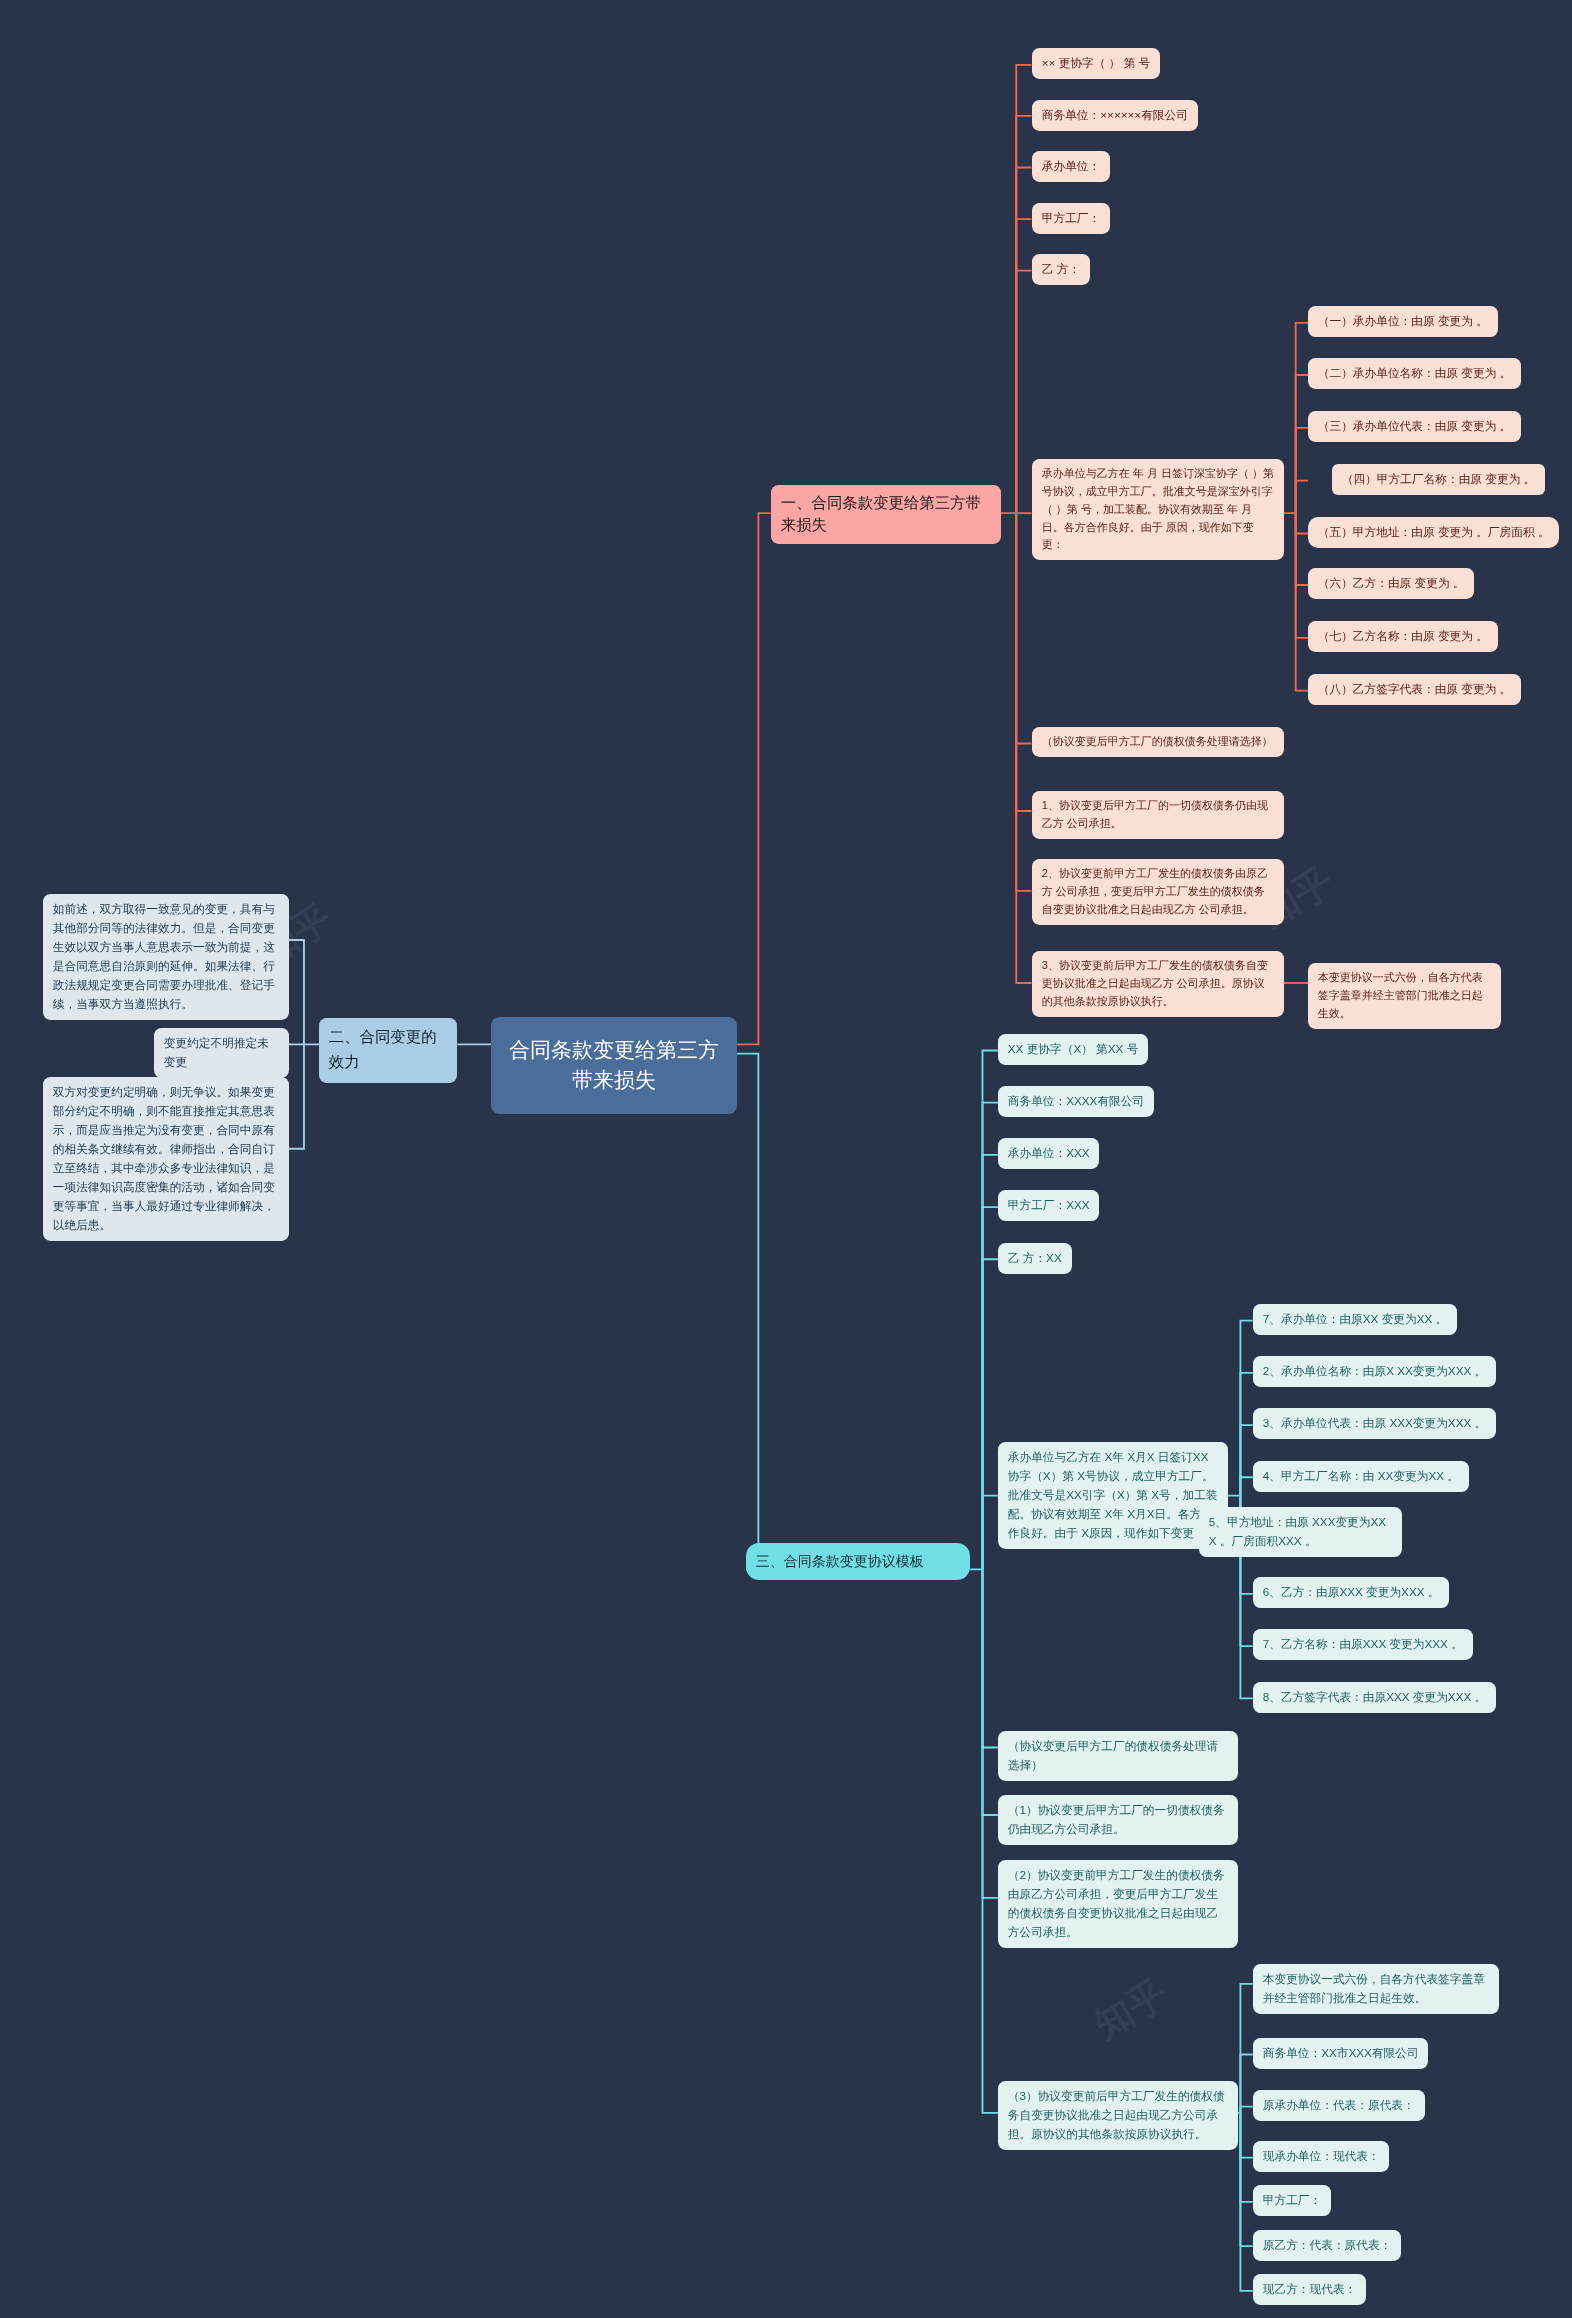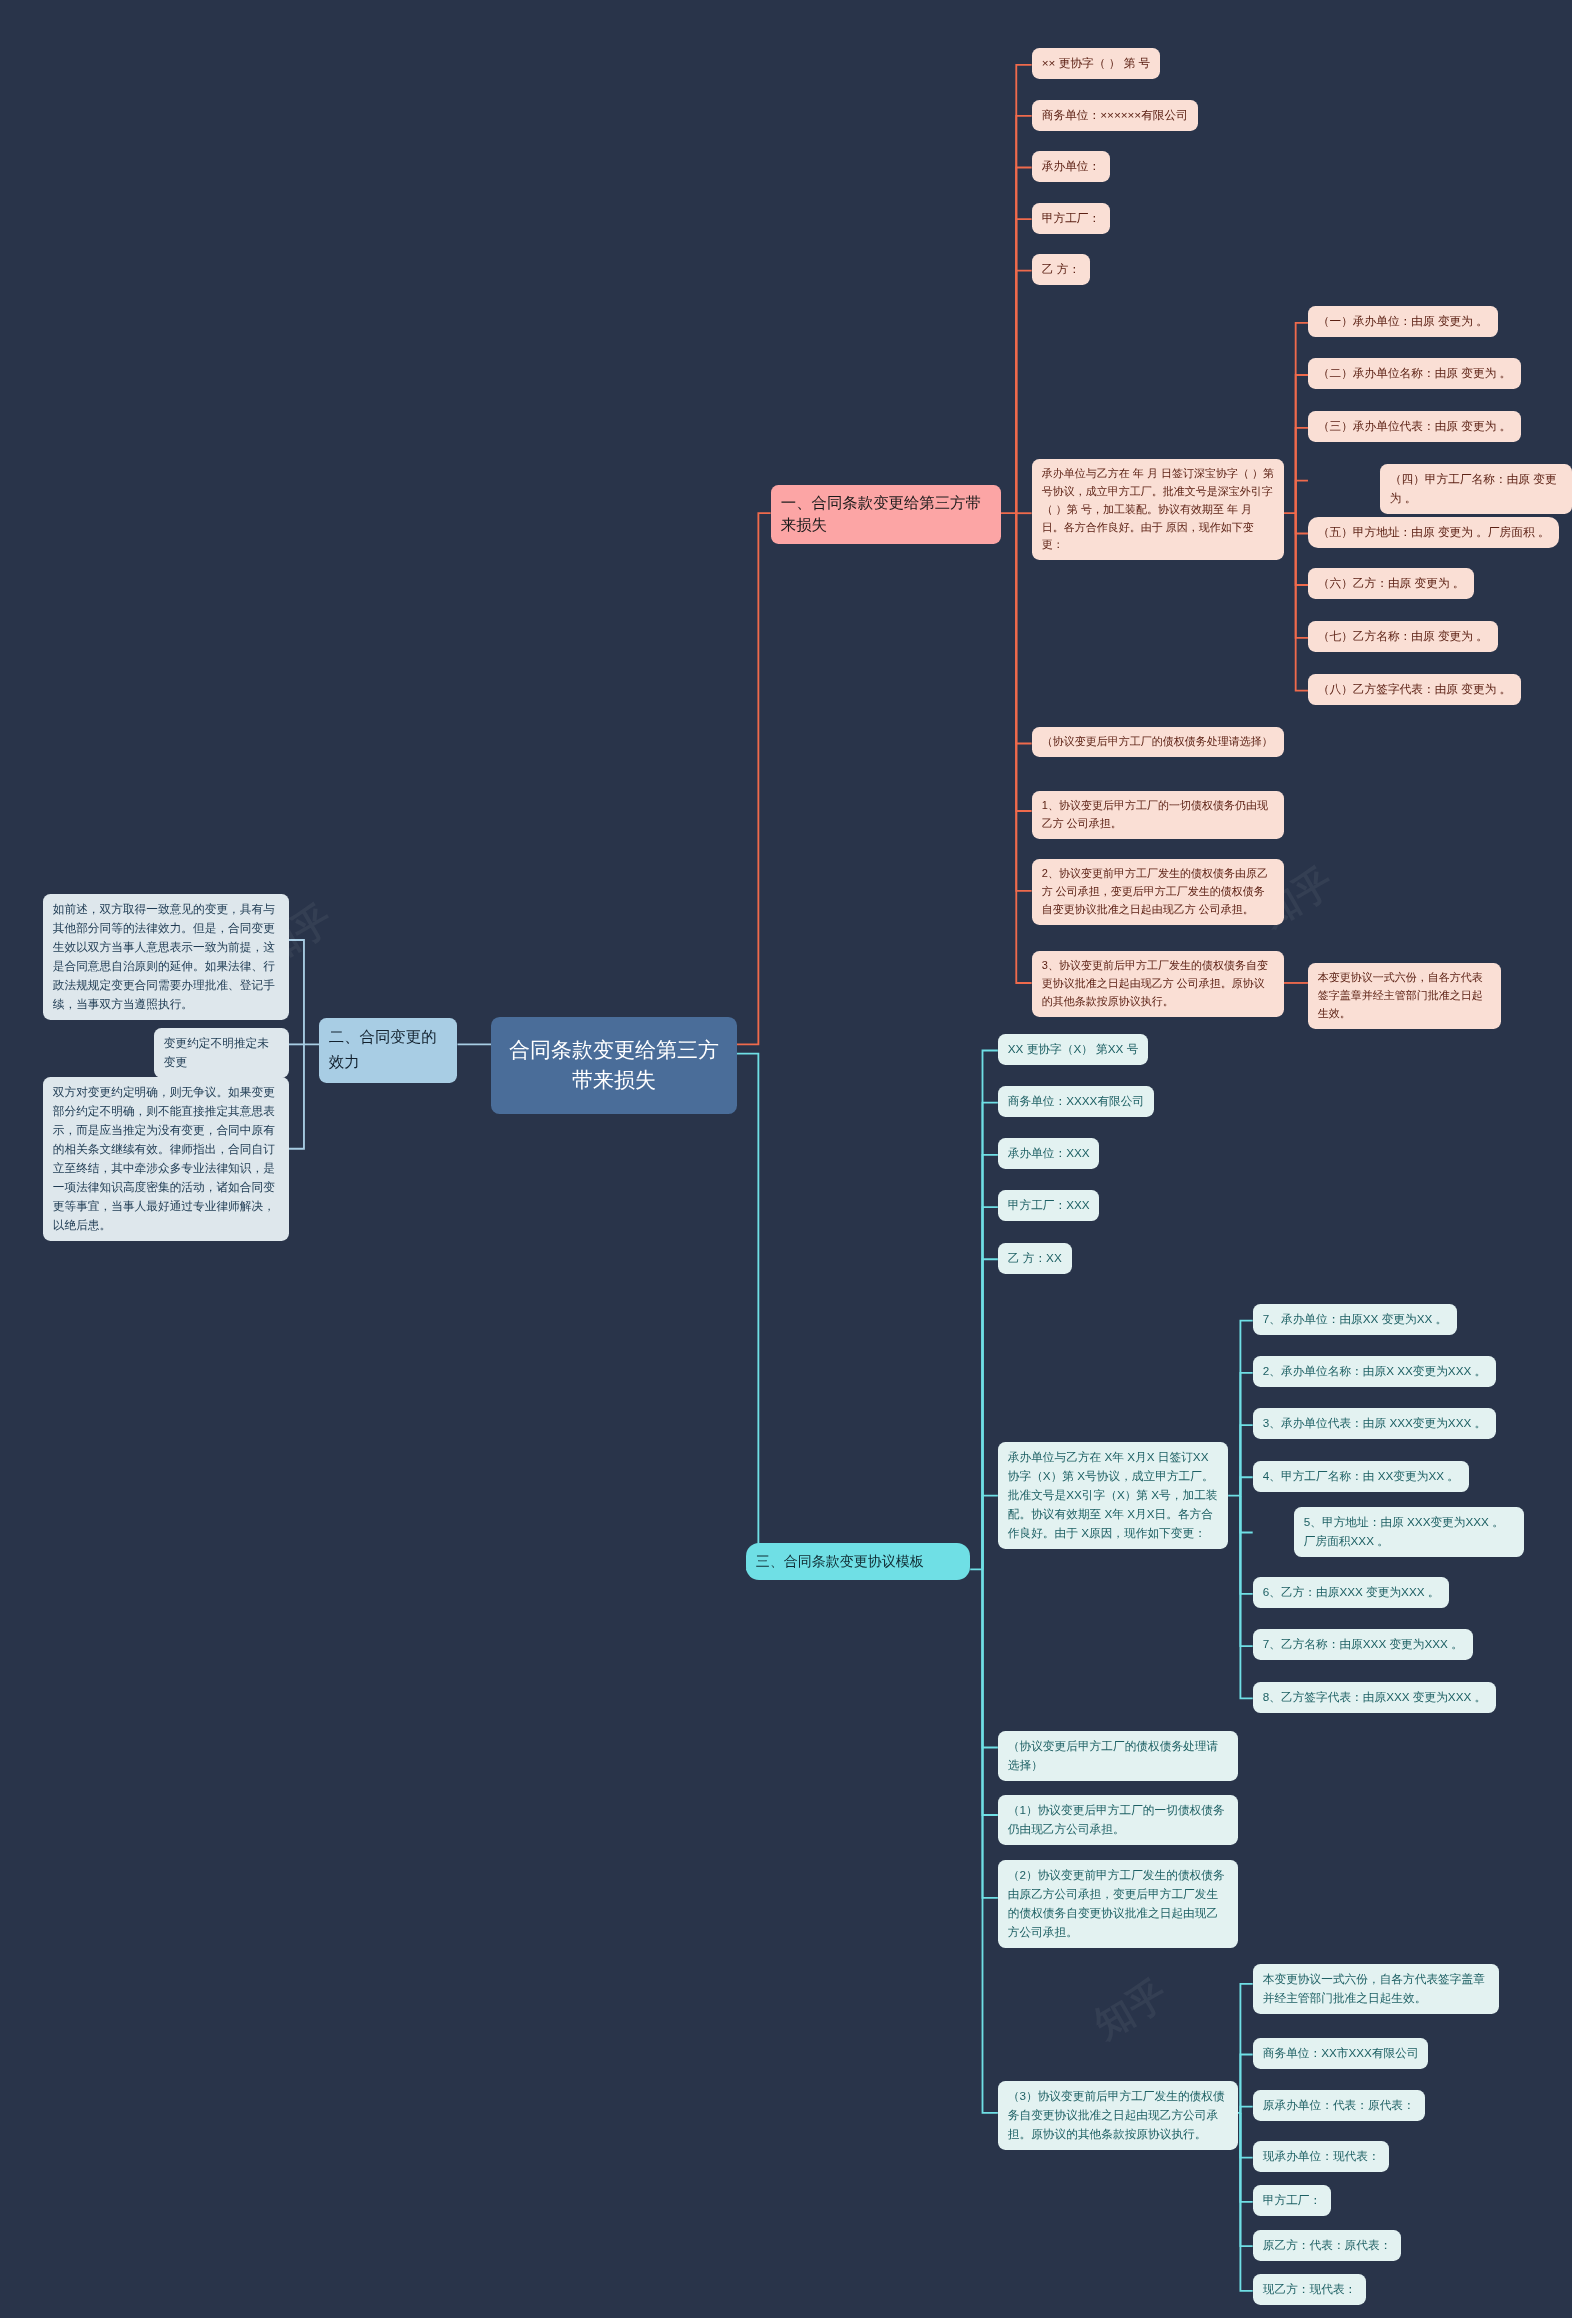--- a/index.html
+++ b/index.html
@@ -180,21 +180,21 @@
   <div class="node leaf-orange" style="left:1032px; top:100px;">商务单位：××××××有限公司</div>
   <div class="node leaf-orange" style="left:1032px; top:151px;">承办单位：</div>
   <div class="node leaf-orange" style="left:1032px; top:203px;">甲方工厂：</div>
   <div class="node leaf-orange" style="left:1032px; top:254px;">乙 方：</div>
 
   <div class="node leaf-orange leaf-orange-sm" style="left:1032px; top:459px; width:252px;">承办单位与乙方在 年 月 日签订深宝协字（ ）第 号协议，成立甲方工厂。批准文号是深宝外引字（ ）第 号，加工装配。协议有效期至 年 月 日。各方合作良好。由于 原因，现作如下变更：</div>
 
   <div class="node leaf-orange" style="left:1308px; top:306px;">（一）承办单位：由原 变更为 。</div>
   <div class="node leaf-orange" style="left:1308px; top:358px;">（二）承办单位名称：由原 变更为 。</div>
   <div class="node leaf-orange" style="left:1308px; top:411px;">（三）承办单位代表：由原 变更为 。</div>
-  <div class="node leaf-orange" style="left:1380px; top:464px;">（四）甲方工厂名称：由原 变更为 。</div>
+  <div class="node leaf-orange" style="left:1332px; top:464px;border-radius:6px;">（四）甲方工厂名称：由原 变更为 。</div>
   <div class="node leaf-orange" style="left:1308px; top:517px;border-radius:10px;">（五）甲方地址：由原 变更为 。厂房面积 。</div>
   <div class="node leaf-orange" style="left:1308px; top:568px;">（六）乙方：由原 变更为 。</div>
   <div class="node leaf-orange" style="left:1308px; top:621px;">（七）乙方名称：由原 变更为 。</div>
   <div class="node leaf-orange" style="left:1308px; top:674px;">（八）乙方签字代表：由原 变更为 。</div>
 
   <div class="node leaf-orange leaf-orange-sm" style="left:1032px; top:727px; width:252px;">（协议变更后甲方工厂的债权债务处理请选择）</div>
   <div class="node leaf-orange leaf-orange-sm" style="left:1032px; top:791px; width:252px;">1、协议变更后甲方工厂的一切债权债务仍由现乙方 公司承担。</div>
   <div class="node leaf-orange leaf-orange-sm" style="left:1032px; top:859px; width:252px;">2、协议变更前甲方工厂发生的债权债务由原乙方 公司承担，变更后甲方工厂发生的债权债务自变更协议批准之日起由现乙方 公司承担。</div>
   <div class="node leaf-orange leaf-orange-sm" style="left:1032px; top:951px; width:252px;">3、协议变更前后甲方工厂发生的债权债务自变更协议批准之日起由现乙方 公司承担。原协议的其他条款按原协议执行。</div>
 
@@ -213,21 +213,21 @@
   <div class="node leaf-cyan" style="left:998px; top:1138px;">承办单位：XXX</div>
   <div class="node leaf-cyan" style="left:998px; top:1190px;">甲方工厂：XXX</div>
   <div class="node leaf-cyan" style="left:998px; top:1243px;">乙 方：XX</div>
 
   <div class="node leaf-cyan" style="left:998px; top:1442px; width:230px;">承办单位与乙方在 X年 X月X 日签订XX协字（X）第 X号协议，成立甲方工厂。批准文号是XX引字（X）第 X号，加工装配。协议有效期至 X年 X月X日。各方合作良好。由于 X原因，现作如下变更：</div>
 
   <div class="node leaf-cyan" style="left:1253px; top:1304px;">7、承办单位：由原XX 变更为XX 。</div>
   <div class="node leaf-cyan" style="left:1253px; top:1356px;">2、承办单位名称：由原X XX变更为XXX 。</div>
   <div class="node leaf-cyan" style="left:1253px; top:1408px;">3、承办单位代表：由原 XXX变更为XXX 。</div>
   <div class="node leaf-cyan" style="left:1253px; top:1461px;">4、甲方工厂名称：由 XX变更为XX 。</div>
-  <div class="node leaf-cyan" style="left:1294px; top:1507px; width:230px;">5、甲方地址：由原 XXX变更为XXX 。厂房面积XXX 。</div>
+  <div class="node leaf-cyan" style="left:1199px; top:1507px; width:203px;">5、甲方地址：由原 XXX变更为XXX 。厂房面积XXX 。</div>
   <div class="node leaf-cyan" style="left:1253px; top:1577px;">6、乙方：由原XXX 变更为XXX 。</div>
   <div class="node leaf-cyan" style="left:1253px; top:1629px;">7、乙方名称：由原XXX 变更为XXX 。</div>
   <div class="node leaf-cyan" style="left:1253px; top:1682px;">8、乙方签字代表：由原XXX 变更为XXX 。</div>
 
   <div class="node leaf-cyan" style="left:998px; top:1731px; width:240px;">（协议变更后甲方工厂的债权债务处理请选择）</div>
   <div class="node leaf-cyan" style="left:998px; top:1795px; width:240px;">（1）协议变更后甲方工厂的一切债权债务仍由现乙方公司承担。</div>
   <div class="node leaf-cyan" style="left:998px; top:1860px; width:240px;">（2）协议变更前甲方工厂发生的债权债务由原乙方公司承担，变更后甲方工厂发生的债权债务自变更协议批准之日起由现乙方公司承担。</div>
   <div class="node leaf-cyan" style="left:998px; top:2081px; width:240px;">（3）协议变更前后甲方工厂发生的债权债务自变更协议批准之日起由现乙方公司承担。原协议的其他条款按原协议执行。</div>
 
   <div class="node leaf-cyan" style="left:1253px; top:1964px; width:246px;">本变更协议一式六份，自各方代表签字盖章并经主管部门批准之日起生效。</div>

